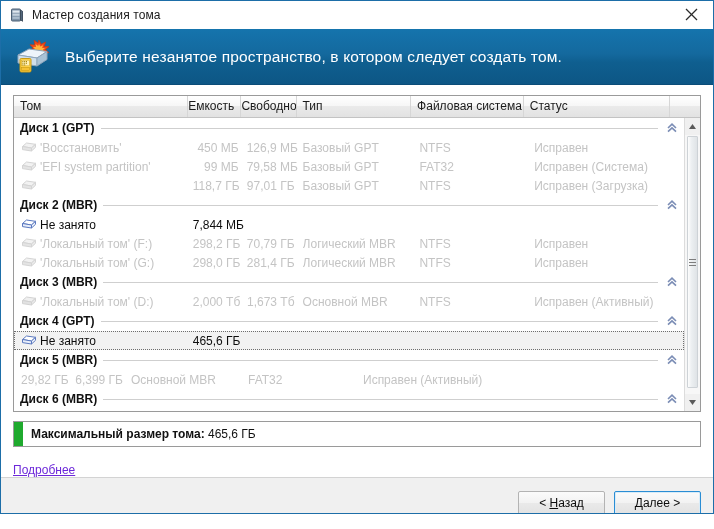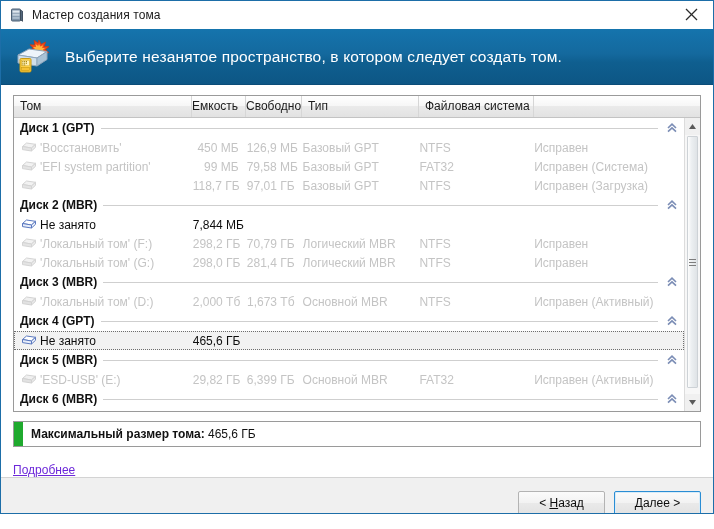--- a/index.html
+++ b/index.html
@@ -413,20 +413,21 @@
   <div class="body-area">
 
     <div class="grid">
 
       <div class="grid-head">
         <div class="gh c-vol">Том</div>
         <div class="gh c-cap num">Емкость</div>
         <div class="gh c-free num">Свободно</div>
         <div class="gh c-type">Тип</div>
         <div class="gh c-fs">Файловая система</div>
+        <div class="gh c-stat">Статус</div>
         <div class="gh c-pad"></div>
       </div>
 
       <div class="grid-body">
         <div class="rows" id="rows-host">
             <div class="grp">
               <span class="grp-label">Диск 1 (GPT)</span>
               <span class="grp-line"></span>
               <span class="grp-chev">
                 <svg viewBox="0 0 12 12" width="12" height="12">
@@ -588,28 +589,20 @@
               <span class="grp-label">Диск 5 (MBR)</span>
               <span class="grp-line"></span>
               <span class="grp-chev">
                 <svg viewBox="0 0 12 12" width="12" height="12">
                   <path d="M2 6 L6 2.2 L10 6" fill="none" stroke="#7b8db5" stroke-width="1.6"></path>
                   <path d="M2 9.6 L6 5.8 L10 9.6" fill="none" stroke="#7b8db5" stroke-width="1.6"></path>
                 </svg>
               </span>
             </div>
             <div class="row disabled">
-              <div class="cell r-vol vol-cell">
-                <svg class="vol-icon" viewBox="0 0 16 13" width="16" height="13">
-                  <path d="M1.5 5.5 L5.5 2 L14.5 3.3 L10.5 7 Z" fill="#f0f0f0" stroke="#d2d2d2" stroke-width="1" stroke-linejoin="round"></path>
-                  <path d="M1.5 5.5 L10.5 7 L10.5 10 L1.5 8.6 Z" fill="#e2e2e2" stroke="#d2d2d2" stroke-width="1" stroke-linejoin="round"></path>
-                  <path d="M10.5 7 L14.5 3.3 L14.5 6.3 L10.5 10 Z" fill="#e9e9e9" stroke="#d2d2d2" stroke-width="1" stroke-linejoin="round"></path>
-                </svg>
-                <span class="vol-name">'ESD-USB' (E:)</span>
-              </div>
               <div class="cell r-cap num">29,82 ГБ</div>
               <div class="cell r-free num">6,399 ГБ</div>
               <div class="cell r-type">Основной MBR</div>
               <div class="cell r-fs">FAT32</div>
               <div class="cell r-stat">Исправен (Активный)</div>
             </div>
             <div class="grp">
               <span class="grp-label">Диск 6 (MBR)</span>
               <span class="grp-line"></span>
               <span class="grp-chev">

